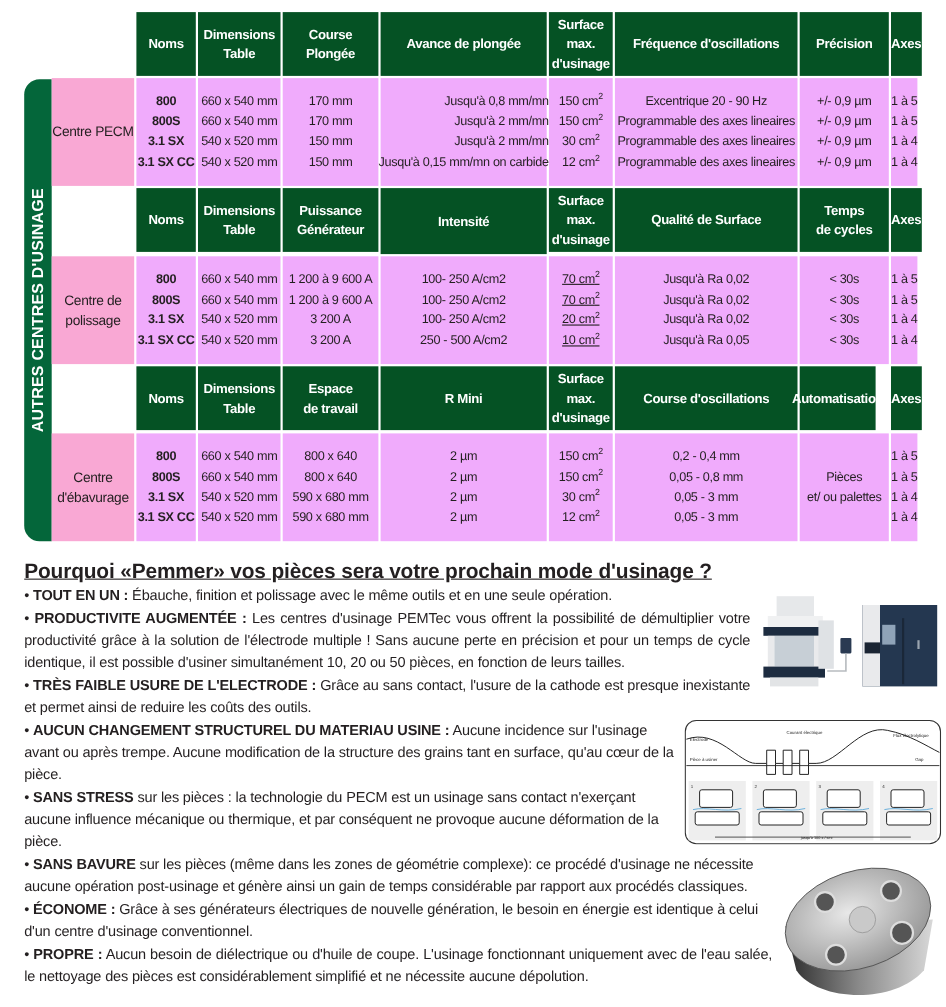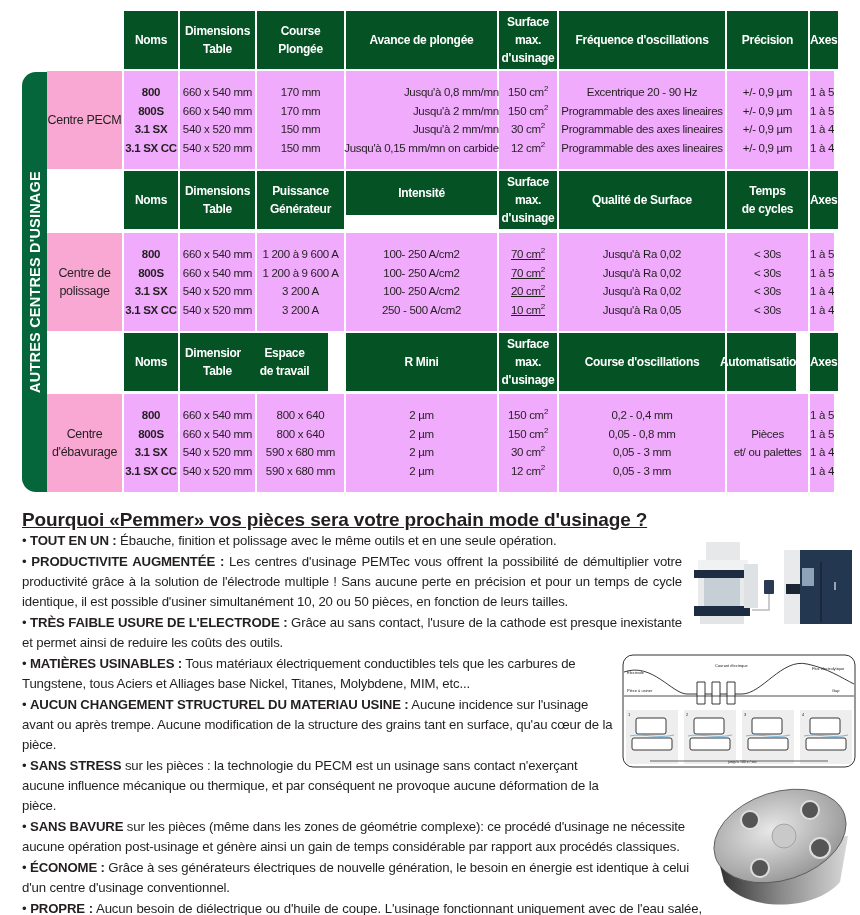--- a/index.html
+++ b/index.html
@@ -129,21 +129,21 @@
         <div class="row-line">1 à 5</div>
         <div class="row-line">1 à 4</div>
         <div class="row-line">1 à 4</div>
       </div>
     </div>
     <div class="cell hdr" style="left: 124px; top: 171px; width: 54px; height: 58px; white-space: pre-line;">Noms</div>
     <div class="cell hdr" style="left: 180px; top: 171px; width: 75px; height: 58px; white-space: pre-line;">Dimensions
 Table</div>
     <div class="cell hdr" style="left: 257px; top: 171px; width: 87px; height: 58px; white-space: pre-line;">Puissance
 Générateur</div>
-    <div class="cell hdr" style="left: 346px; top: 171px; width: 151px; height: 44px; white-space: pre-line;">Intensité</div>
+    <div class="cell hdr" style="left: 346px; top: 171px; width: 151px; height: 60px; white-space: pre-line;">Intensité</div>
     <div class="cell hdr" style="left: 499px; top: 171px; width: 58px; height: 58px; white-space: pre-line;">Surface
 max.
 d'usinage</div>
     <div class="cell hdr" style="left: 559px; top: 171px; width: 166px; height: 58px; white-space: pre-line;">Qualité de Surface</div>
     <div class="cell hdr" style="left: 727px; top: 171px; width: 81px; height: 58px; white-space: pre-line;">Temps
 de cycles</div>
     <div class="cell hdr" style="left: 810px; top: 171px; height: 58px; white-space: pre-line;">Axes</div>
     <div class="cell group" style="left: 47px; top: 233px; width: 75px; height: 98px; white-space: pre-line;">Centre de
 polissage</div>
     <div class="cell body" style="left: 124px; top: 233px; width: 54px; height: 98px;">
@@ -206,21 +206,21 @@
       <div class="stack">
         <div class="row-line">1 à 5</div>
         <div class="row-line">1 à 5</div>
         <div class="row-line">1 à 4</div>
         <div class="row-line">1 à 4</div>
       </div>
     </div>
     <div class="cell hdr" style="left: 124px; top: 333px; width: 54px; height: 58px; white-space: pre-line;">Noms</div>
     <div class="cell hdr" style="left: 180px; top: 333px; width: 75px; height: 58px; white-space: pre-line;">Dimensions
 Table</div>
-    <div class="cell hdr" style="left: 241px; top: 333px; width: 87px; height: 58px; white-space: pre-line;">Espace
+    <div class="cell hdr" style="left: 257px; top: 333px; width: 87px; height: 58px; white-space: pre-line;">Espace
 de travail</div>
     <div class="cell hdr" style="left: 346px; top: 333px; width: 151px; height: 58px; white-space: pre-line;">R Mini</div>
     <div class="cell hdr" style="left: 499px; top: 333px; width: 58px; height: 58px; white-space: pre-line;">Surface
 max.
 d'usinage</div>
     <div class="cell hdr" style="left: 559px; top: 333px; width: 166px; height: 58px; white-space: pre-line;">Course d'oscillations</div>
     <div class="cell hdr" style="left: 727px; top: 333px; width: 69px; height: 58px; white-space: pre-line;">Automatisation</div>
     <div class="cell hdr" style="left: 810px; top: 333px; height: 58px; white-space: pre-line;">Axes</div>
     <div class="cell group" style="left: 47px; top: 394px; width: 75px; height: 98px; white-space: pre-line;">Centre
 d'ébavurage</div>
@@ -286,21 +286,20 @@
         <div class="row-line">1 à 4</div>
       </div>
     </div>
   </div>
 
 <div class="article">
   <div class="title">Pourquoi «Pemmer» vos pièces sera votre prochain mode d'usinage ?</div>
   <div class="para w1">• <b>TOUT EN UN :</b><span> Ébauche, finition et polissage avec le même outils et en une seule opération.</span></div>
   <div class="para w1 j">• <b>PRODUCTIVITE AUGMENTÉE :</b><span>  Les centres d'usinage PEMTec vous offrent la possibilité de démultiplier votre productivité grâce à la solution de l'électrode multiple ! Sans aucune perte en précision et pour un temps de cycle identique, il est possible d'usiner simultanément 10, 20 ou 50 pièces, en fonction de leurs tailles.</span></div>
   <div class="para w1 j">• <b>TRÈS FAIBLE USURE DE L'ELECTRODE :</b><span> Grâce au sans contact, l'usure de la cathode est presque inexistante et permet ainsi de reduire les coûts des outils.</span></div>
-  <div class="para w2">• <b>MATIÈRES USINABLES :</b><span> Tous matériaux électriquement conductibles tels que les carbures de Tungstene, tous Aciers et Alliages base Nickel, Titanes, Molybdene, MIM, etc...</span></div>
   <div class="para w2">• <b>AUCUN CHANGEMENT STRUCTUREL DU MATERIAU USINE :</b><span> Aucune incidence sur l'usinage avant ou après trempe. Aucune modification de la structure des grains tant  en surface, qu'au cœur de la pièce.</span></div>
   <div class="para w2">• <b>SANS STRESS</b><span> sur les pièces : la technologie du PECM est un usinage sans contact n'exerçant aucune influence mécanique ou thermique, et par conséquent ne provoque aucune déformation de la pièce.</span></div>
   <div class="para w3">• <b>SANS BAVURE</b><span> sur les pièces (même dans les zones de géométrie complexe):  ce procédé d'usinage ne nécessite aucune opération post-usinage et génère ainsi un gain de temps considérable par rapport aux procédés classiques.</span></div>
   <div class="para w3">• <b>ÉCONOME :</b><span> Grâce à ses générateurs électriques de nouvelle génération, le besoin en énergie est identique à celui d'un centre d'usinage conventionnel.</span></div>
   <div class="para w3 j">• <b>PROPRE :</b><span> Aucun besoin de diélectrique ou d'huile de coupe. L'usinage fonctionnant uniquement avec de l'eau salée, le nettoyage des pièces est considérablement simplifié et ne nécessite aucune dépolution.</span></div>
 </div>
 
 <svg class="img-machines" viewBox="0 0 168 90">
   <g>
     <rect x="18" y="4" width="34" height="20" fill="#e6e8ea"></rect>

